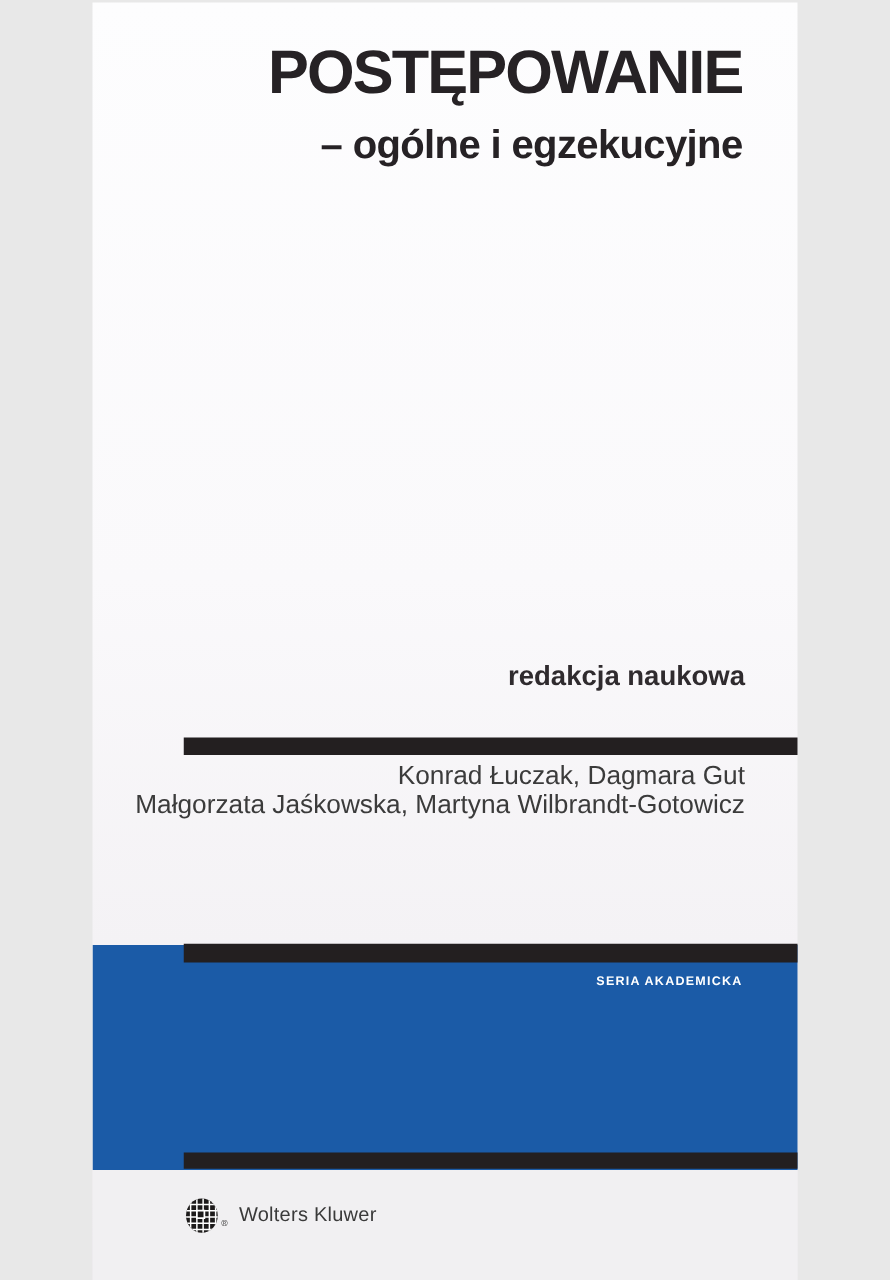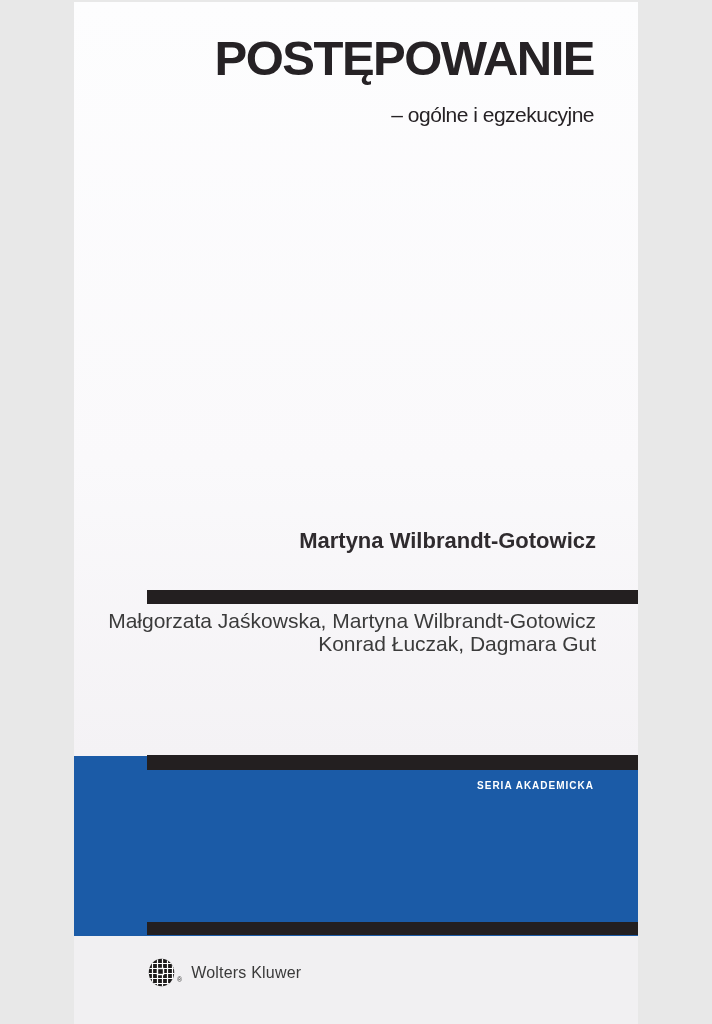--- a/index.html
+++ b/index.html
@@ -29,21 +29,21 @@
   .title-block{
     position:absolute;right:44px;top:29px;
     text-align:right;color:var(--ink,#262225);
   }
   .title-line{
     font-size:49px;line-height:55px;font-weight:800;
     letter-spacing:-1.5px;white-space:nowrap;
   }
   .subtitle{
     margin-top:10px;
-    font-size:21px;line-height:38px;font-weight:400;
+    font-size:32px;line-height:38px;font-weight:700;
     letter-spacing:-0.5px;white-space:nowrap;
   }
   
   .editors-block{
     position:absolute;right:42px;top:527px;
     text-align:right;color:#2f2b2e;
     font-size:22px;line-height:23px;font-weight:700;
   }
   
   .authors-block{
@@ -82,26 +82,26 @@
   <div class="bar bar-1"></div>
   <div class="bar bar-2"></div>
   <div class="bar bar-3"></div>
 
   <div class="title-block">
     <div class="title-line">POSTĘPOWANIE</div>
     <div class="subtitle">– ogólne i egzekucyjne</div>
   </div>
 
   <div class="editors-block">
-    <div>Martyna Wilbrandt-Gotowicz</div>
+    <div>redakcja naukowa</div>
   </div>
 
   <div class="authors-block">
+    <div>Konrad Łuczak, Dagmara Gut</div>
     <div>Małgorzata Jaśkowska, Martyna Wilbrandt-Gotowicz</div>
-    <div>Konrad Łuczak, Dagmara Gut</div>
   </div>
 
   <div class="series-label">SERIA AKADEMICKA</div>
 
   <div class="publisher">
     <svg class="emblem" width="27" height="29" viewBox="0 0 27 29" aria-hidden="true">
       <defs>
         <clipPath id="wkclip">
             <ellipse cx="13.5" cy="14.5" rx="12.7" ry="13.7"></ellipse>
           </clipPath>

